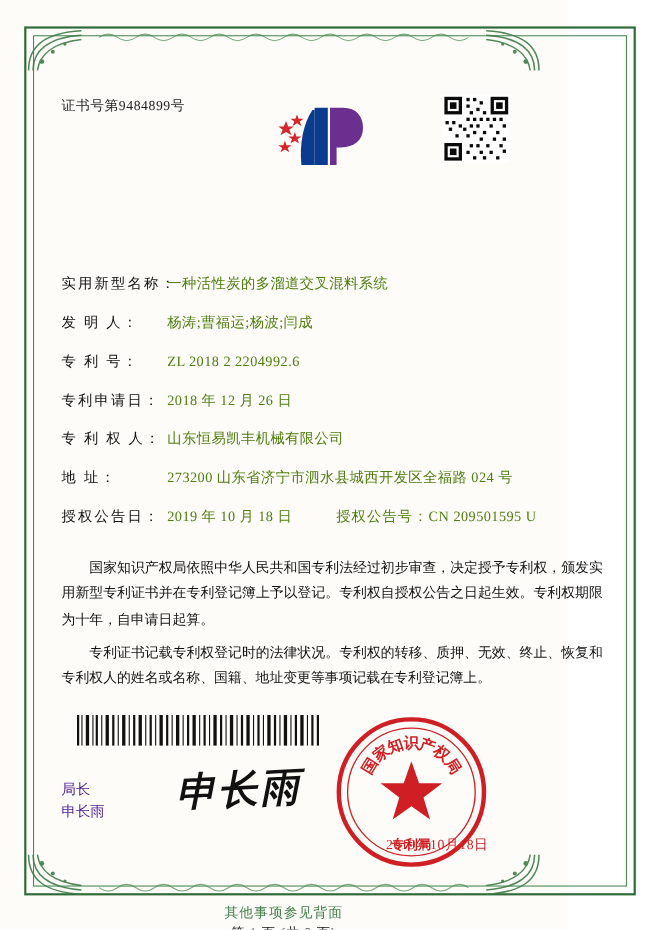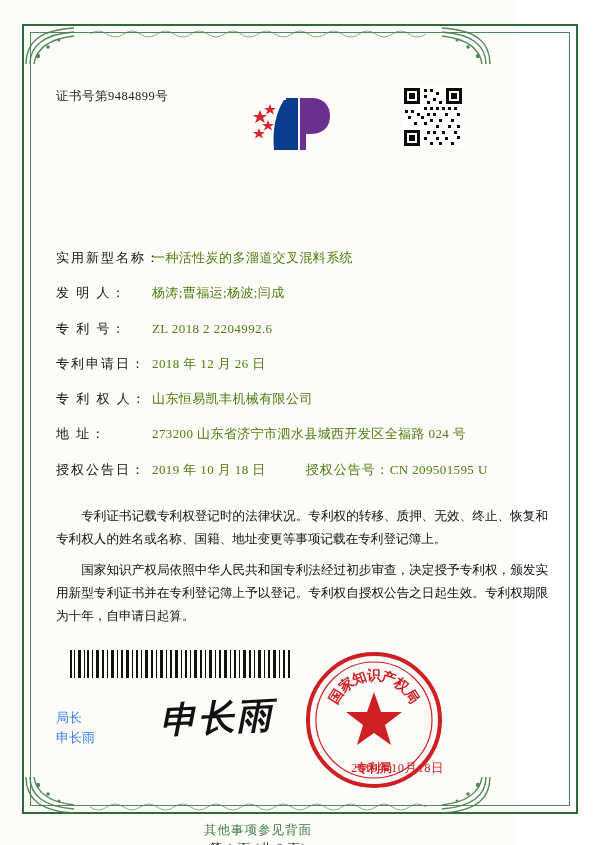--- a/index.html
+++ b/index.html
@@ -151,21 +151,21 @@
   }
   .barcode svg { width: 100%; height: 100%; display: block; }
 
   
   .sig-label {
     position: absolute;
     left: 56px;
     top: 708px;
     font-size: 13px;
     line-height: 1.5;
-    color: #3b82f6;
+    color: #4c1d95;
   }
   .sig-hand {
     position: absolute;
     left: 160px;
     top: 694px;
     font-size: 36px;
     font-family: "DejaVu Serif", "Liberation Serif", serif;
     font-style: italic;
     font-weight: bold;
     color: #111;
@@ -373,22 +373,22 @@
     </div>
     <div class="frow split">
       <span class="flabel w5">授权公告日：</span>
       <span class="fvalue">2019 年 10 月 18 日</span>
       <span class="fvalue second-label">授权公告号：</span>
       <span class="fvalue">CN 209501595 U</span>
     </div>
   </div>
 
   <div class="paras">
+    <p>国家知识产权局依照中华人民共和国专利法经过初步审查，决定授予专利权，颁发实用新型专利证书并在专利登记簿上予以登记。专利权自授权公告之日起生效。专利权期限为十年，自申请日起算。</p>
     <p>专利证书记载专利权登记时的法律状况。专利权的转移、质押、无效、终止、恢复和专利权人的姓名或名称、国籍、地址变更等事项记载在专利登记簿上。</p>
-    <p>国家知识产权局依照中华人民共和国专利法经过初步审查，决定授予专利权，颁发实用新型专利证书并在专利登记簿上予以登记。专利权自授权公告之日起生效。专利权期限为十年，自申请日起算。</p>
   </div>
 
   <div class="barcode">
     <svg viewBox="0 0 224 28" preserveAspectRatio="none">
       <rect width="224" height="28" fill="#fdfcf8"></rect>
       <g fill="#111">
         <rect x="2" y="0" width="2" height="28"></rect>
           <rect x="6" y="0" width="1" height="28"></rect>
         <rect x="10" y="0" width="3" height="28"></rect>
           <rect x="16" y="0" width="1" height="28"></rect>

